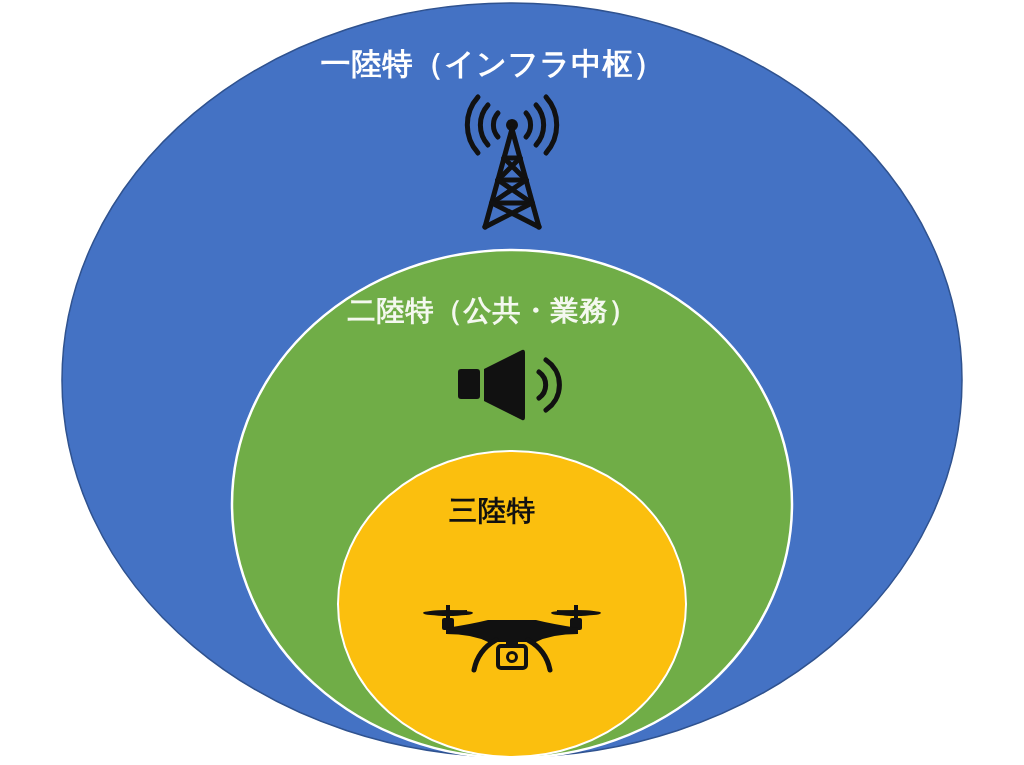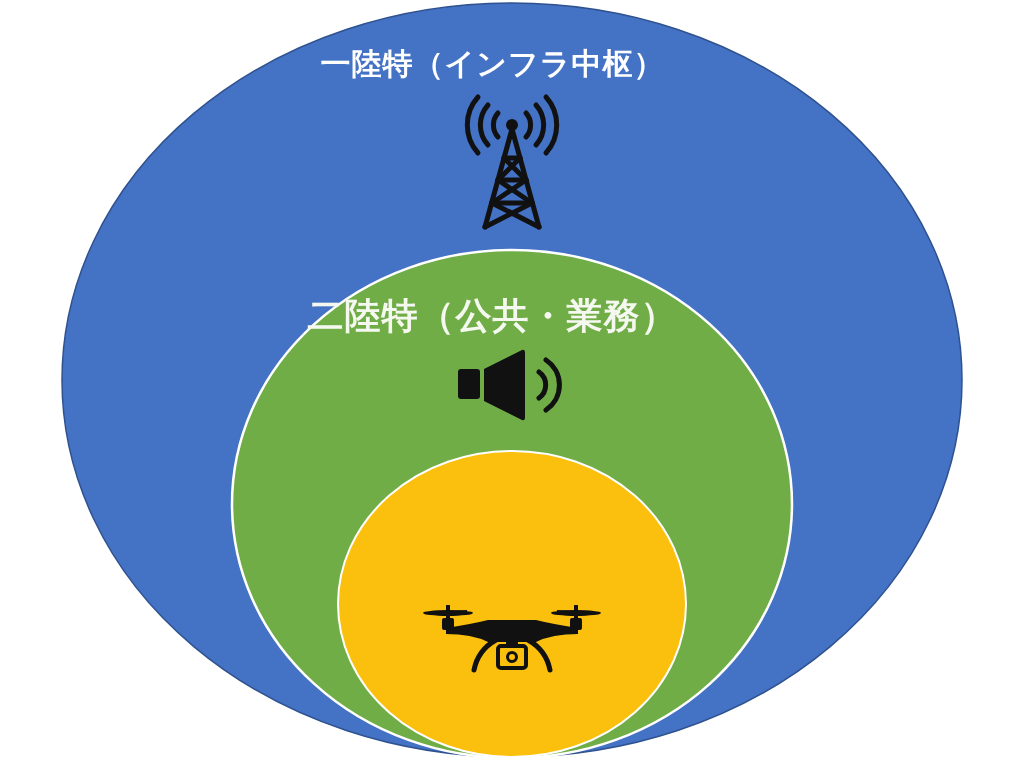--- a/index.html
+++ b/index.html
@@ -2,21 +2,21 @@
 <html><head>
   <meta charset="utf-8">
   <style>
     html, body { margin: 0; padding: 0; background: #ffffff; }
     body { width: 1024px; height: 765px; position: relative; overflow: hidden;
            font-family: "DejaVu Sans", "Liberation Sans", sans-serif; }
     svg.stage { position: absolute; left: 0; top: 0; }
     .label { position: absolute; left: 0; width: 985px; text-align: center;
              font-weight: bold; letter-spacing: 1px; white-space: nowrap; }
     .label-1 { top: 44px; font-size: 30px; color: #ffffff; }
-    .label-2 { top: 292px; font-size: 36px; color: #f4f8ef; }
+    .label-2 { top: 292px; font-size: 28px; color: #f4f8ef; }
     .label-3 { top: 492px; font-size: 28px; color: #111111; line-height: 38px; }
   </style>
 </head>
 <body>
 
 <svg class="stage" width="1024" height="765" viewBox="0 0 1024 765">
 
   <ellipse cx="512" cy="380" rx="450" ry="377" fill="#4472c4" stroke="#2f528f" stroke-width="1.5"></ellipse>
 
   <ellipse cx="512" cy="504" rx="280" ry="254" fill="#70ad47" stroke="#ffffff" stroke-width="2.5"></ellipse>
@@ -71,13 +71,14 @@
 
     <rect x="-6" y="10" width="12" height="6" fill="#111111"></rect>
     <rect x="-14" y="16" width="28" height="22" rx="3" fill="none" stroke="#111111" stroke-width="4"></rect>
     <circle cx="0" cy="27" r="4.5" fill="none" stroke="#111111" stroke-width="3"></circle>
   </g>
 </svg>
 
 <div class="label label-1">一陸特（インフラ中枢）</div>
 <div class="label label-2">二陸特（公共・業務）</div>
 <div class="label label-3">
+  <div>三陸特</div>
 </div>
 
 </body></html>

